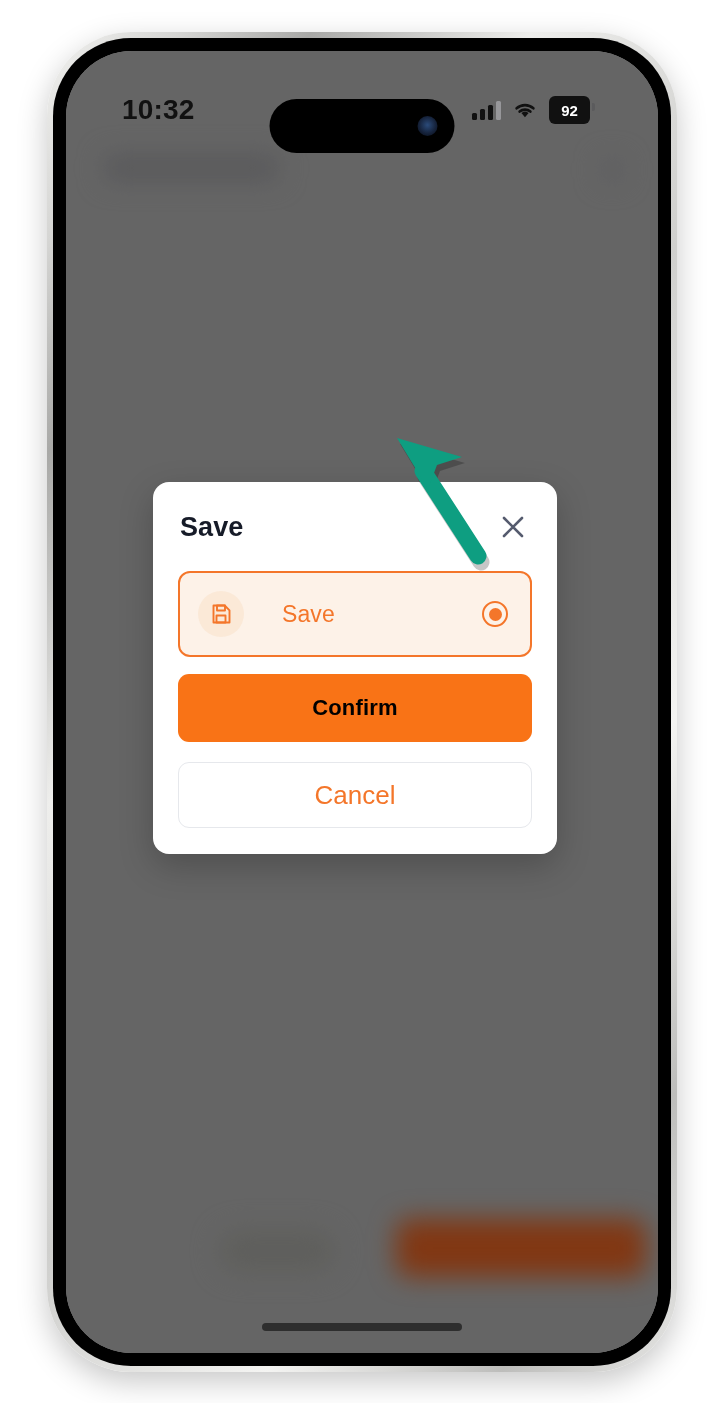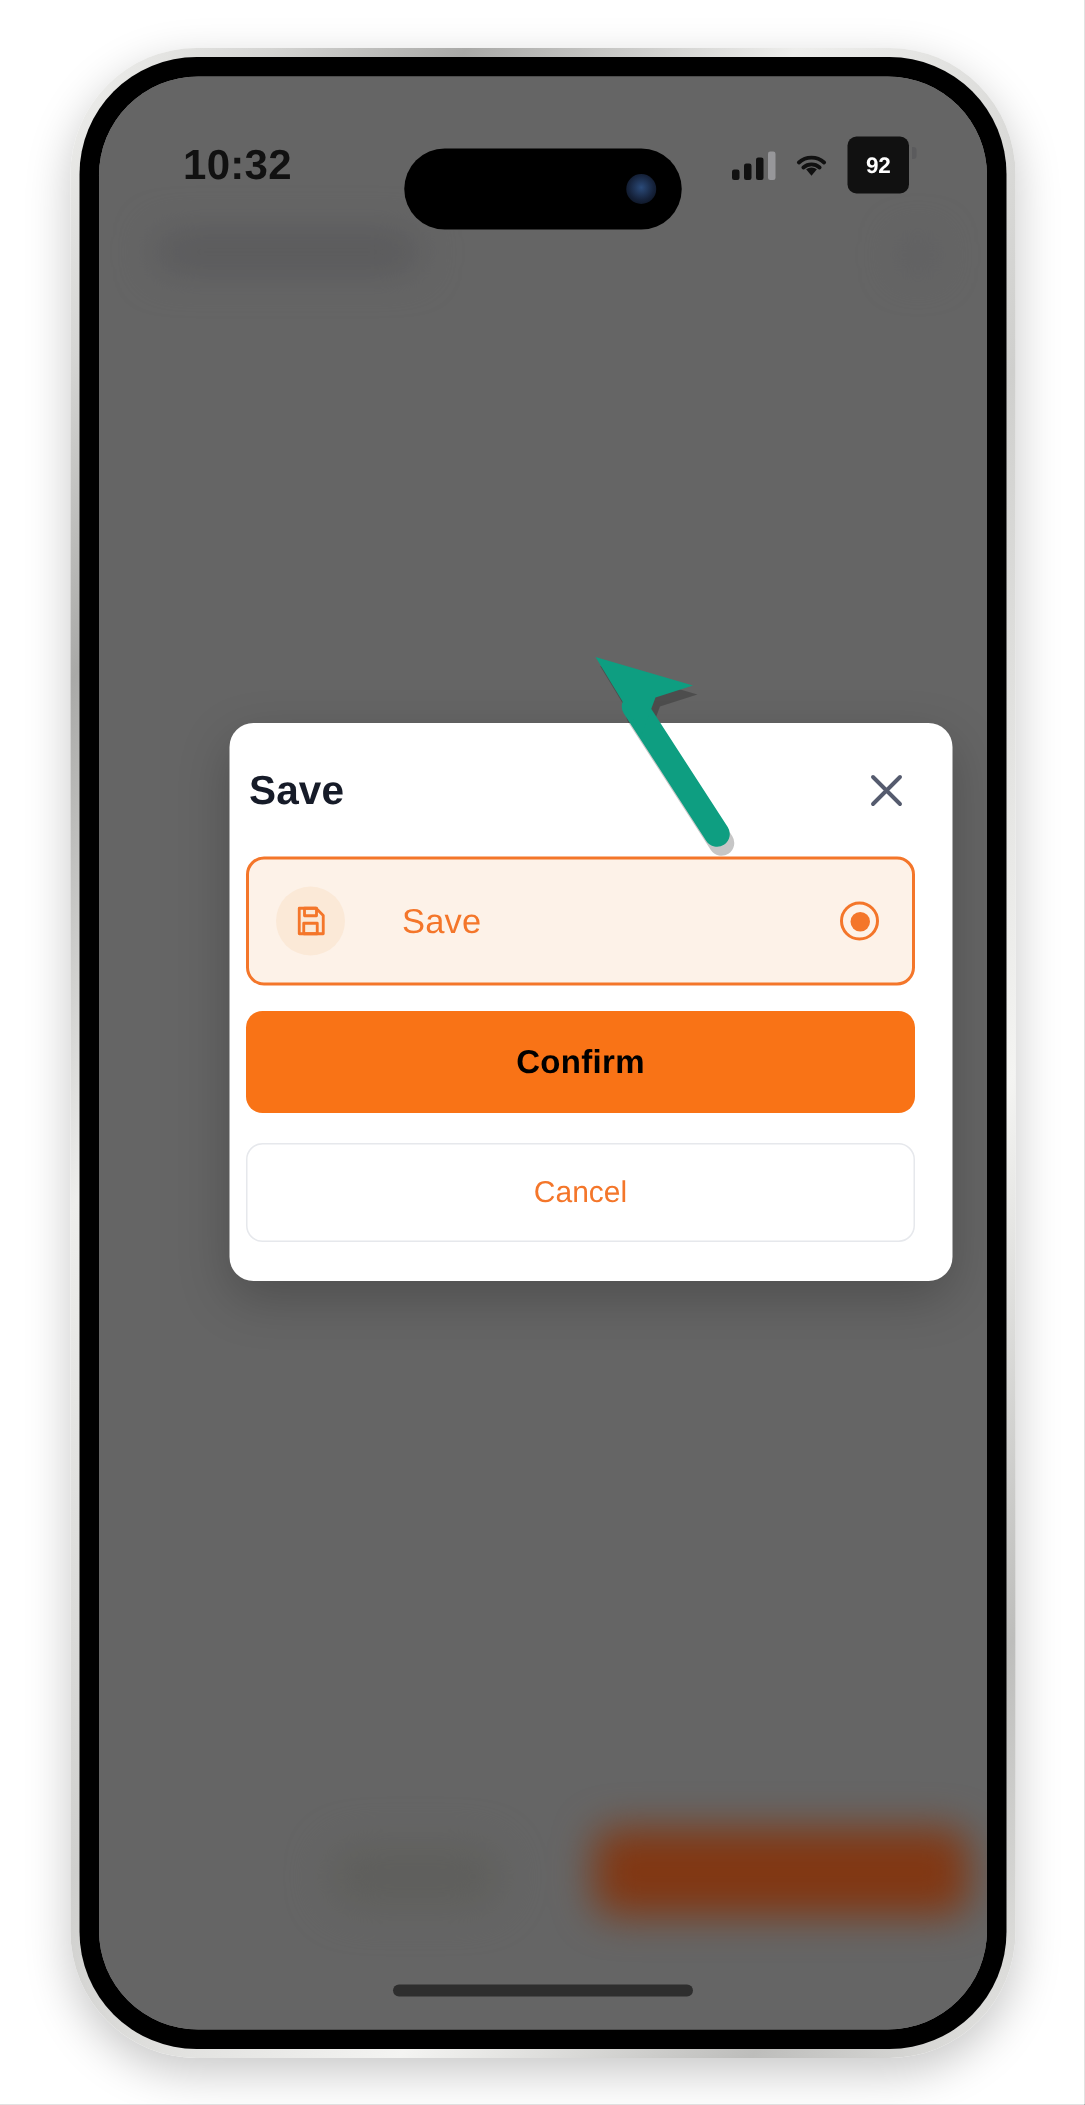--- a/index.html
+++ b/index.html
@@ -112,21 +112,21 @@
     height: 58px;
     border-radius: 14px;
     background: #a83e0a;
   }
 
   .scrim { position: absolute; inset: 0; background: rgba(40,40,40,0.30); }
 
   
   .status-bar {
     position: absolute;
-    left: 0; right: 0; top: 0;
+    left: 0; right: 16px; top: 0;
     height: 92px;
     display: flex;
     align-items: center;
     padding: 26px 52px 0 56px;
     z-index: 6;
   }
   .status-time {
     font-size: 28px;
     font-weight: 700;
     color: #111111;
@@ -142,21 +142,21 @@
   }
   .signal-bars { display: flex; align-items: flex-end; gap: 3px; height: 20px; }
   .signal-bars i { display: block; width: 5px; border-radius: 1.5px; background: #111; }
   .signal-bars i:nth-child(1) { height: 7px; }
   .signal-bars i:nth-child(2) { height: 11px; }
   .signal-bars i:nth-child(3) { height: 15px; }
   .signal-bars i:nth-child(4) { height: 19px; background: #97979a; }
 
   .battery {
     position: relative;
-    width: 41px; height: 38px;
+    width: 41px; height: 28px;
     border-radius: 6px;
     background: #111;
     display: flex; align-items: center; justify-content: center;
   }
   .battery::after {
     content: "";
     position: absolute;
     right: -5px; top: 7px;
     width: 3px; height: 8px;
     border-radius: 0 2px 2px 0;
@@ -188,24 +188,24 @@
     width: 20px; height: 20px;
     border-radius: 50%;
     background: radial-gradient(circle at 50% 45%, #2b4b7a 0%, #16233c 55%, #060a12 100%);
   }
 
   
   .dialog {
     position: absolute;
     left: 87px;
     top: 431px;
-    width: 482px;
+    width: 404px;
     background: #ffffff;
     border-radius: 16px;
-    padding: 28px 25px 26px 11px;
+    padding: 28px 25px 26px 25px;
     box-shadow: 0 12px 34px rgba(0,0,0,0.22);
     z-index: 8;
   }
 
   .dialog-head {
     display: flex;
     align-items: center;
     justify-content: space-between;
     margin-bottom: 27px;
     padding: 0 2px;
@@ -287,21 +287,21 @@
   }
   .btn-cancel {
     display: block;
     width: 100%;
     height: 66px;
     margin-top: 20px;
     border: 1.5px solid #e6e8ec;
     border-radius: 11px;
     background: #ffffff;
     color: #f4762a;
-    font-size: 20px;
+    font-size: 26px;
     font-weight: 400;
     font-family: "Liberation Sans", sans-serif;
     cursor: pointer;
   }
 
   
   .cursor-overlay {
     position: absolute;
     left: 0; top: 0;
     width: 630px; height: 1340px;

